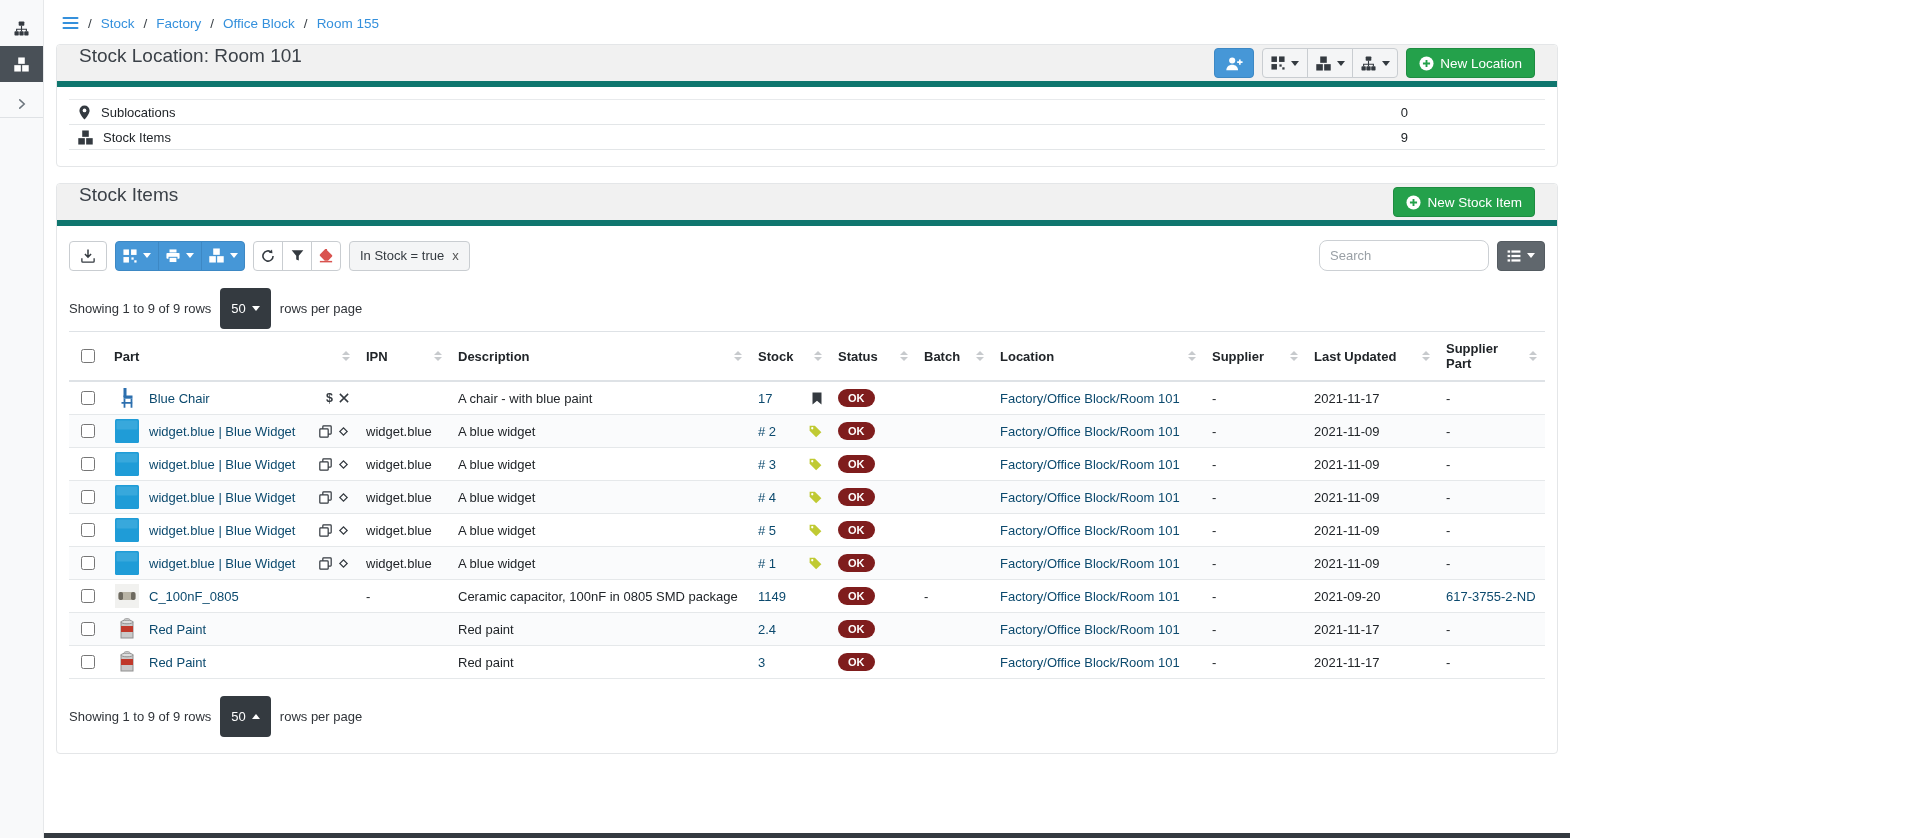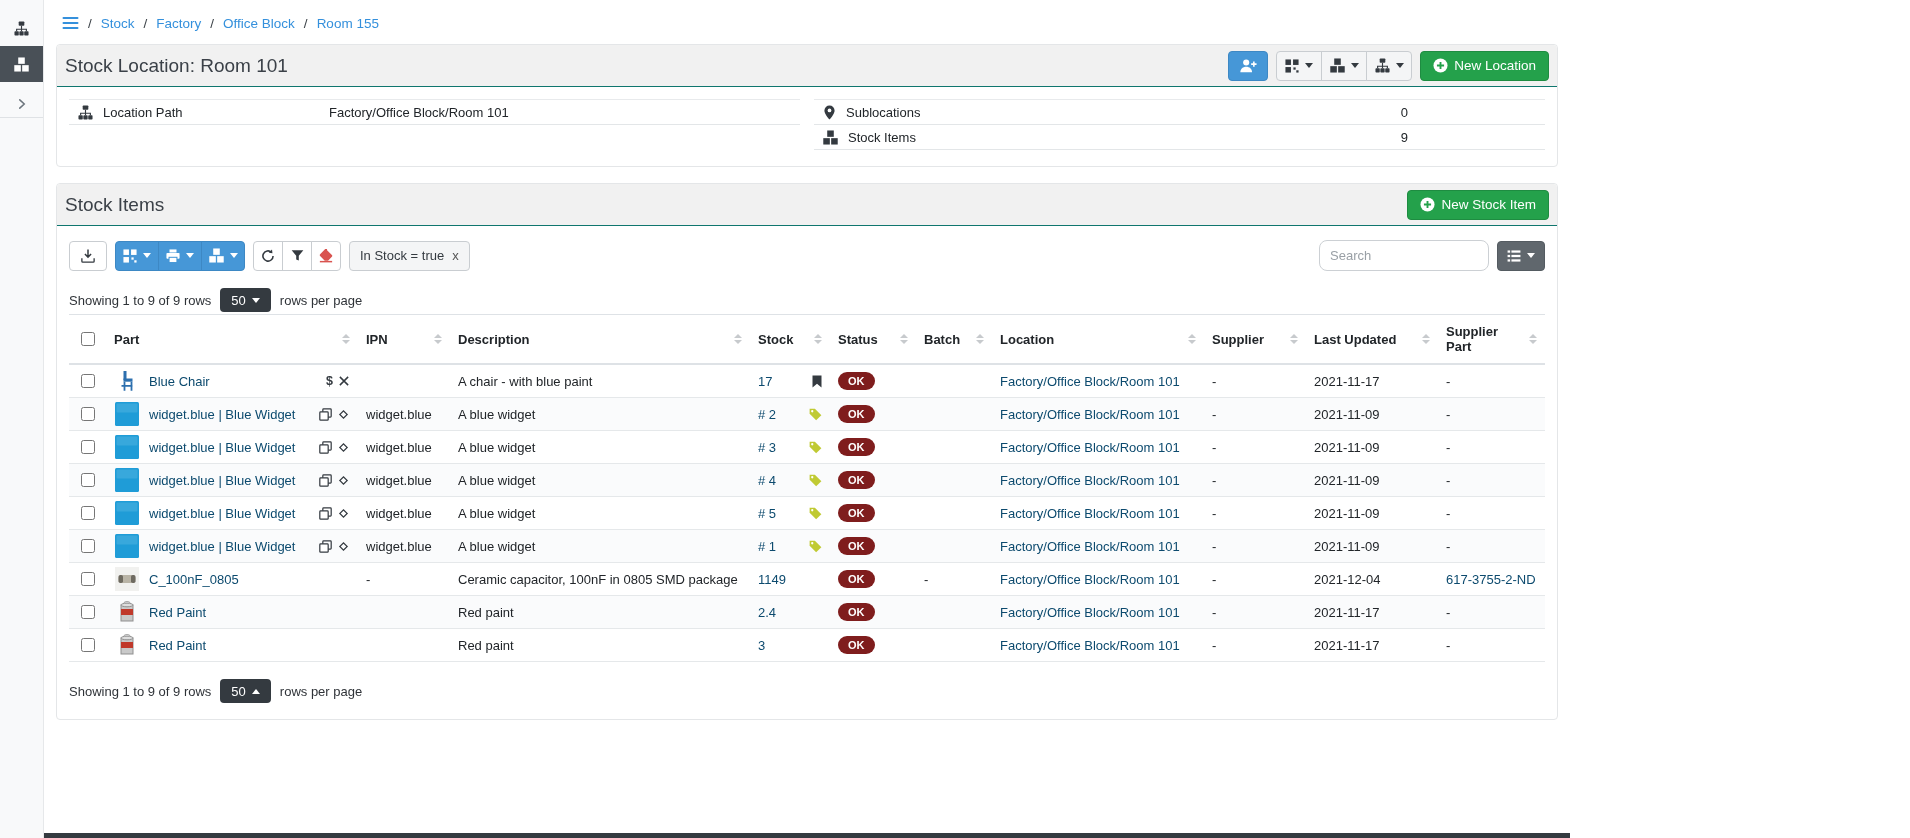--- a/index.html
+++ b/index.html
@@ -23,35 +23,35 @@
 
   
   .main { margin-left:44px; padding:8px 0 0 12px; width:1514px; }
 
   .crumb-row { display:flex; align-items:center; gap:9px; height:30px; padding:0 6px; font-size:13.5px; }
   .hamburger { color:#3490dc; cursor:pointer; display:flex; align-items:center; }
   .crumb-sep { color:#3c4248; }
   .crumb-link { color:#3490dc; cursor:pointer; }
 
   .card { border:1px solid #e4e6e8; border-radius:4px; background:#fff; margin-top:6px; }
-  .card-header { background:#f1f1f1; height:42px; display:flex; align-items:center;
-    padding:0 8px; border-bottom:1px solid #0f766e; border-radius:4px 4px 0 0; }
+  .card-header { background:#f1f1f1; height:42px; display:flex; 
+    padding:0 22px; border-bottom:6px solid #0f766e; border-radius:4px 4px 0 0; }
   .card-title { font-size:19px; color:#3b4148; font-weight:500; }
   .header-actions { margin-left:auto; display:flex; align-items:center; gap:8px; }
 
   .btn { display:inline-flex; align-items:center; justify-content:center; gap:6px;
     height:30px; border-radius:4px; border:1px solid transparent; cursor:pointer;
     font-family:"Liberation Sans", sans-serif; font-size:13px; background:none; padding:0; }
   .btn-admin { width:40px; background:#4697d7; border-color:#3d88c4; color:#fff; }
   .btn-light { background:#f4f5f6; border-color:#c9cdd1; color:#343a40; width:46px; }
   .btn-white { background:#fff; border-color:#c9cdd1; color:#343a40; }
   .btn-blue  { background:#4697d7; border-color:#3d88c4; color:#fff; width:44px; }
   .btn-green { background:#24a14b; border-color:#1e8c41; color:#fff; padding:0 12px; font-size:13.5px; }
   .btn-cols  { background:#60676d; border-color:#545b61; color:#fff; width:48px; }
-  .btn-pagesize { background:#343a40; color:#fff; padding:0 10px; height:24px; }
+  .btn-pagesize { background:#343a40; color:#fff; padding:0 10px; height:41px; }
   .dd-group { display:flex; }
   .dd-group .btn { border-radius:0; margin-left:-1px; }
   .dd-group .btn:first-child { border-radius:4px 0 0 4px; margin-left:0; }
   .dd-group .btn:last-child { border-radius:0 4px 4px 0; }
   .btn-sq { width:38px; }
   .filter-group .btn { width:30px; }
 
   
   .details-row { display:flex; gap:14px; padding:12px 12px 16px 12px; align-items:flex-start; }
   .dtable { flex:1; border-top:1px solid #e8eaec; }
@@ -225,35 +225,20 @@
             <svg width="15" height="15" viewBox="0 0 16 16">
                 <circle cx="8" cy="8" r="7.5" fill="#fff"></circle>
                 <path d="M8 4.2v7.6M4.2 8h7.6" stroke="#24a14b" stroke-width="2"></path>
               </svg>
           </span>
           <span>New Location</span>
         </button>
       </span>
     </div>
     <div class="details-row">
-      <div class="dtable left" id="details-left">
-          <div class="drow">
-            <span class="icon">
-              <svg width="15" height="15" viewBox="0 0 16 16">
-                <rect x="5" y="0.5" width="6" height="4.5" rx="0.8" fill="currentColor"></rect>
-                <rect x="0.5" y="11" width="4.6" height="4.5" rx="0.8" fill="currentColor"></rect>
-                <rect x="5.7" y="11" width="4.6" height="4.5" rx="0.8" fill="currentColor"></rect>
-                <rect x="10.9" y="11" width="4.6" height="4.5" rx="0.8" fill="currentColor"></rect>
-                <path d="M8 5v3.8M2.8 11V8.8h10.4V11M8 8.8V11" stroke="currentColor" stroke-width="1.2" fill="none"></path>
-              </svg>
-            </span>
-            <span class="dlabel">Location Path</span>
-            <span class="dvalue">Factory/Office Block/Room 101</span>
-          </div>
-        </div>
       <div class="dtable right" id="details-right">
           <div class="drow">
             <span class="icon">
               <svg width="13" height="15" viewBox="0 0 14 16">
                 <path d="M7 0.5A5.5 5.5 0 0 1 12.5 6c0 3.6-5.5 9.5-5.5 9.5S1.5 9.6 1.5 6A5.5 5.5 0 0 1 7 0.5z" fill="currentColor"></path>
                 <circle cx="7" cy="5.8" r="2" fill="#fff"></circle>
               </svg>
             </span>
             <span class="dlabel">Sublocations</span>
             <span class="dvalue">0</span>
@@ -811,21 +796,21 @@
               <td>Ceramic capacitor, 100nF in 0805 SMD package</td>
               <td>
                 <div class="stock-cell">
                   <a href="#">1149</a>
                 </div>
               </td>
               <td><span class="badge-ok">OK</span></td>
               <td>-</td>
               <td><a href="#">Factory/Office Block/Room 101</a></td>
               <td>-</td>
-              <td>2021-12-04</td>
+              <td>2021-09-20</td>
               <td><a href="#">617-3755-2-ND</a></td>
             </tr>
             <tr>
               <td class="td-check"><input type="checkbox" style=""></td>
               <td>
                 <div class="part-cell">
                   <span class="thumb">
                     <svg width="24" height="24" viewBox="0 0 24 24">
                       <rect x="6" y="5" width="12" height="16" fill="#c9c9c9" stroke="#8f8f8f"></rect>
                       <rect x="6" y="9" width="12" height="6" fill="#c0392b"></rect>

